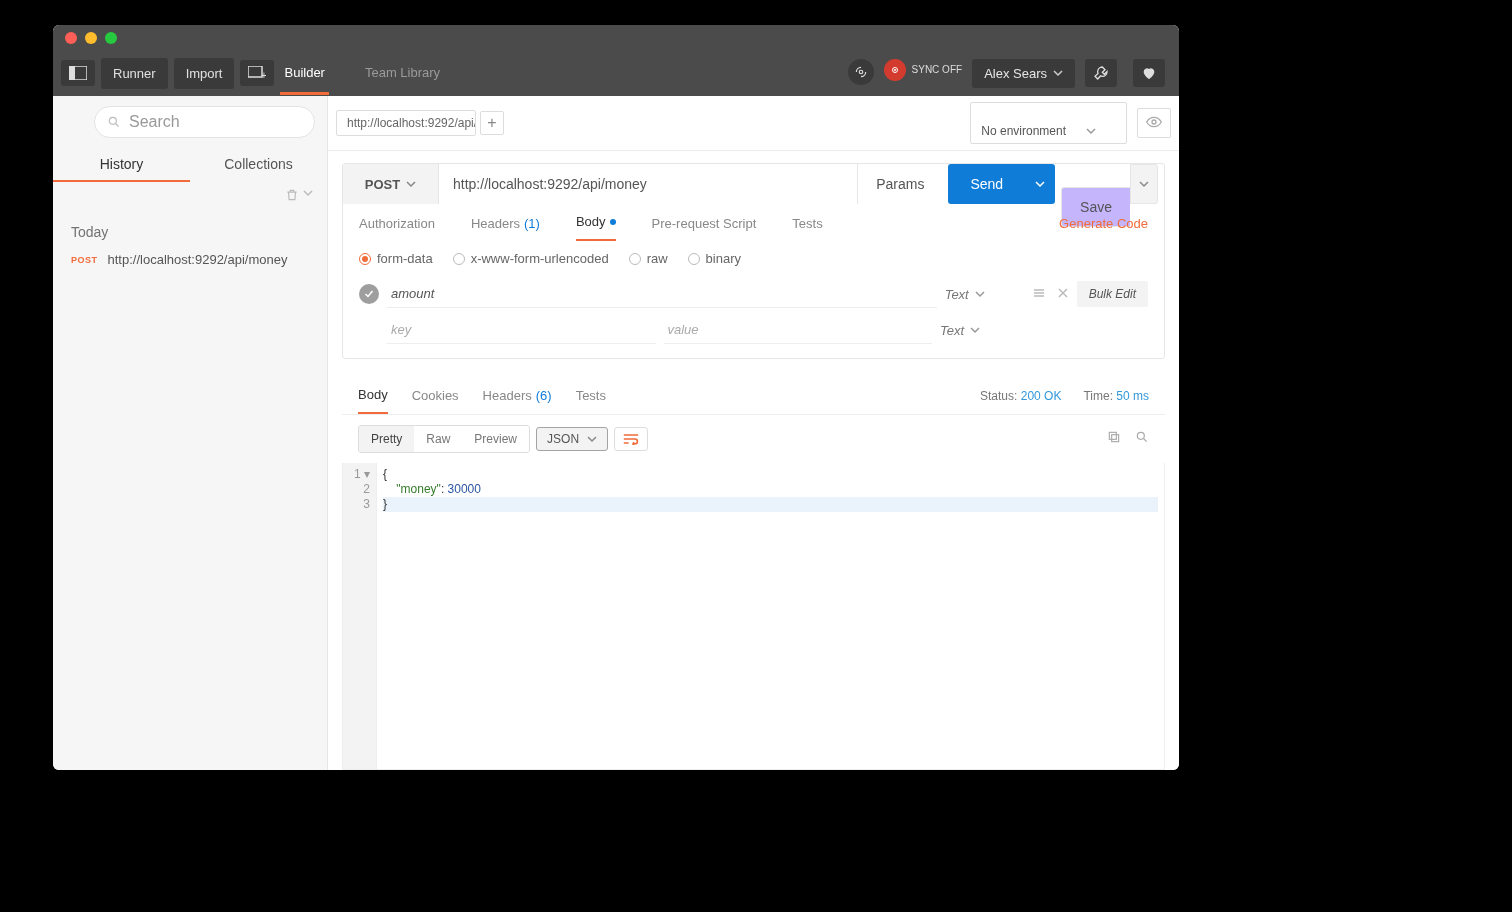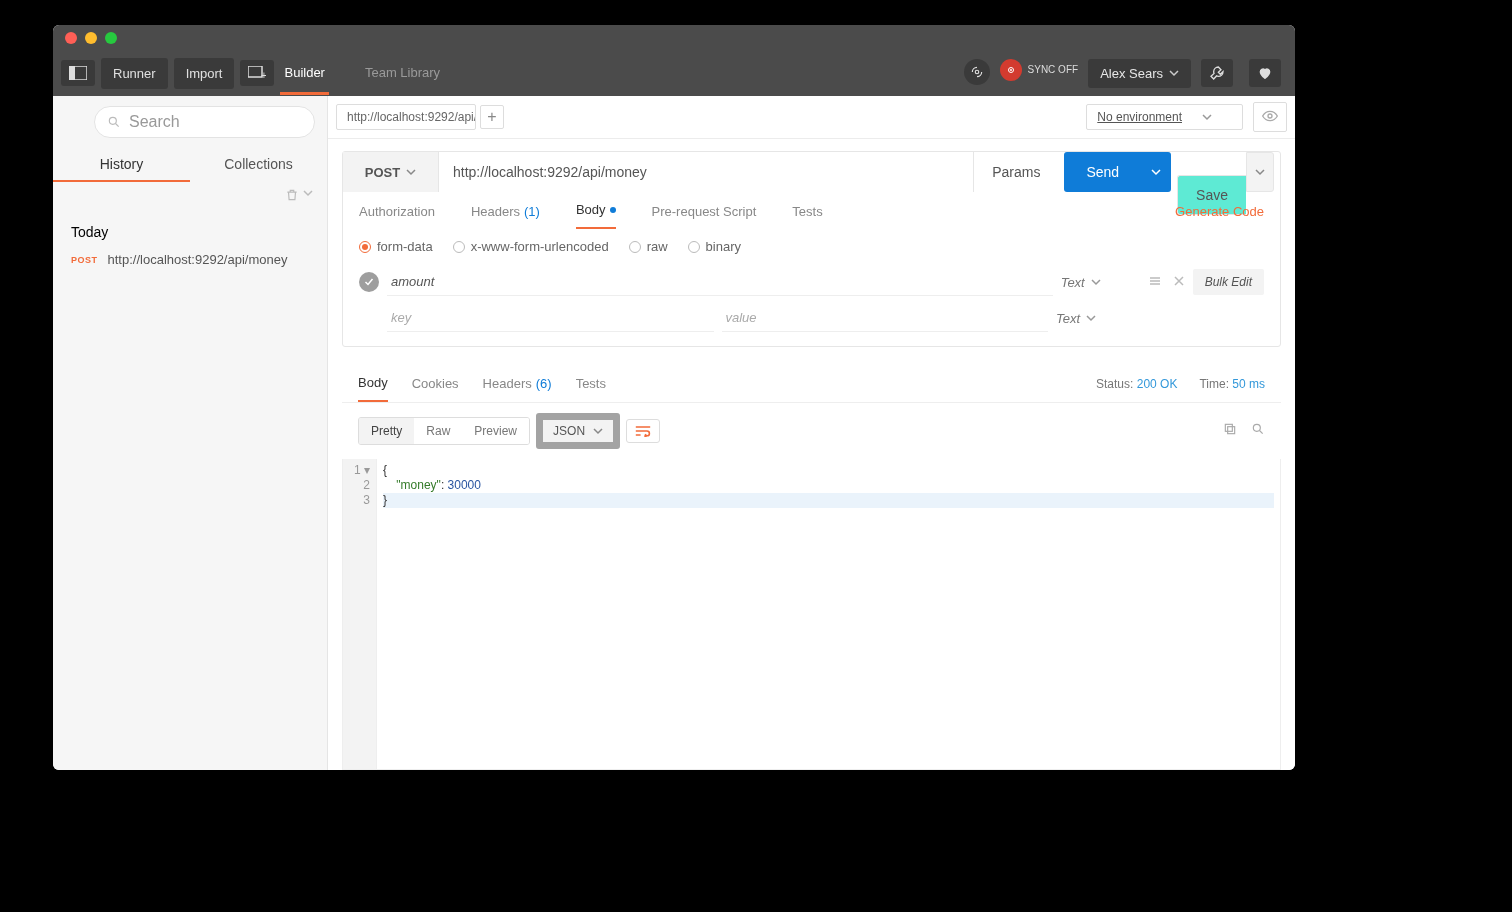--- a/index.html
+++ b/index.html
@@ -1,17 +1,17 @@
 <!DOCTYPE html>
 <html><head>
 <meta charset="utf-8">
 <style>
   * { box-sizing: border-box; margin: 0; padding: 0; font-family: -apple-system, BlinkMacSystemFont, "Segoe UI", Helvetica, Arial, sans-serif; }
   body { background: #000; width: 1512px; height: 912px; position: relative; }
-  .app-window { position: absolute; left: 53px; top: 25px; width: 1242px; height: 745px; background: #f6f6f6; border-radius: 6px; overflow: hidden; box-shadow: 0 20px 60px rgba(0,0,0,.4); display: flex; flex-direction: column; }
+  .app-window { position: absolute; left: 53px; top: 25px; width: 1126px; height: 745px; background: #f6f6f6; border-radius: 6px; overflow: hidden; box-shadow: 0 20px 60px rgba(0,0,0,.4); display: flex; flex-direction: column; }
 
   
   .titlebar { height: 25px; background: #4b4b4b; display: flex; align-items: center; padding-left: 12px; gap: 8px; }
   .tl { width: 12px; height: 12px; border-radius: 50%; }
   .tl-red { background: #ff5f56; }
   .tl-yellow { background: #ffbd2e; }
   .tl-green { background: #27c93f; }
 
   
   .toolbar { height: 46px; background: #4b4b4b; display: flex; align-items: center; padding: 0 8px; color: #e6e6e6; font-size: 13px; }
@@ -29,44 +29,44 @@
 
   
   .body { flex:1; display:flex; min-height:0; }
   .sidebar { width: 275px; background: #f6f6f6; border-right:1px solid #e5e5e5; display:flex; flex-direction:column; }
   .search-wrap { padding: 10px 12px; margin-left: 29px; }
   .search { display:flex; align-items:center; gap:8px; border:1px solid #e3e3e3; background:#fff; border-radius:18px; padding:6px 12px; color:#999;}
   .side-tabs { display:flex; }
   .side-tab { flex:1; text-align:center; padding: 8px 0; font-size:14px; color:#555; cursor:pointer; }
   .side-tab.active { color:#333; border-bottom:2px solid #f26b3a; }
   .trash-row { display:flex; justify-content:flex-end; padding:6px 14px; color:#aaa; }
-  .history-group { padding:12px 18px 4px; font-size:14px; color:#000000; }
+  .history-group { padding:12px 18px 4px; font-size:14px; color:#737373; }
   .history-item { display:flex; align-items:center; gap:10px; padding:8px 18px; font-size:13px; color:#555; cursor:pointer;}
   .method-badge { font-size:9px; font-weight:700; color:#f26b3a; letter-spacing:.5px;}
   
   .main { flex:1; display:flex; flex-direction:column; background:#fff; min-width:0;}
   
   .req-tabstrip { display:flex; align-items:center; padding:6px 8px; gap:4px; border-bottom:1px solid #ececec; background:#fff;}
   .req-tab { border:1px solid #ddd; padding:5px 10px; font-size:12px; color:#666; border-radius:2px; max-width:140px; overflow:hidden; white-space:nowrap; background:#fff;}
   .req-tab-add { width:24px; height:24px; border:1px solid #ddd; display:flex; align-items:center; justify-content:center; color:#888; cursor:pointer; border-radius:2px;}
   .env-row { margin-left:auto; display:flex; align-items:center; gap:10px;}
-  .env-select { border:1px solid #ddd; background:#fff; color:#555; padding:5px 30px 5px 10px; font-size:12px; position:relative; border-radius:2px; display:flex; align-items:center; gap:20px;text-decoration:underline;}
+  .env-select { border:1px solid #ddd; background:#fff; color:#555; padding:21px 30px 5px 10px; font-size:12px; position:relative; border-radius:2px; display:flex; align-items:center; gap:20px;}
   .eye-btn { border:1px solid #ddd; background:#fff; padding:5px 8px; border-radius:2px; color:#999;}
   
   
   .request-panel { margin:12px 14px 0; border:1px solid #e6e6e6; border-radius:3px; }
   .url-row { display:flex; align-items:stretch; }
   .method-select { width:96px; display:flex; align-items:center; justify-content:center; gap:6px; font-weight:700; color:#555; background:#f3f3f3; border-right:1px solid #e6e6e6; font-size:13px;}
   .url-input { flex:1; display:flex; align-items:center; padding:0 14px; font-size:14px; color:#555; background:#fff; }
   .params-btn { padding:0 18px; display:flex; align-items:center; color:#555; font-size:14px; border-left:1px solid #e6e6e6; background:#fff; cursor:pointer;}
   .send-btn { display:flex; align-items:center; }
   .send-main { background:#0f7cd8; color:#fff; padding:0 22px; height:40px; display:flex; align-items:center; font-size:14px; border-radius:3px 0 0 3px; margin-left:6px; cursor:pointer;}
   .send-drop { background:#0f7cd8; width:30px; height:40px; display:flex; align-items:center; justify-content:center; border-radius:0 3px 3px 0; margin-right:6px;}
   .save-btn { display:flex; align-items:center; margin-right:6px;}
-  .save-main { background:#5eead4; color:#555; padding:0 18px; height:40px; display:flex; align-items:center; font-size:14px; border-radius:3px 0 0 3px; border:1px solid #e6e6e6; border-right:0; cursor:pointer;margin-top:45px;}
+  .save-main { background:#c4b5fd; color:#555; padding:0 18px; height:40px; display:flex; align-items:center; font-size:14px; border-radius:3px 0 0 3px; border:1px solid #e6e6e6; border-right:0; cursor:pointer;margin-top:45px;}
   .save-drop { background:#f3f3f3; width:28px; height:40px; display:flex; align-items:center; justify-content:center; border-radius:0 3px 3px 0; border:1px solid #e6e6e6;}
   
   .req-subtabs { display:flex; gap:36px; padding:10px 16px 0; font-size:13px; color:#888; align-items:flex-end;}
   .req-subtab { padding-bottom:10px; cursor:pointer; display:flex; align-items:center; gap:4px;}
   .req-subtab.active { color:#333; border-bottom:2px solid #f26b3a;}
   .badge-blue { color:#0f7cd8; }
   .dot-blue { width:6px; height:6px; border-radius:50%; background:#0f7cd8; display:inline-block;}
   .gen-code { margin-left:auto; color:#f26b3a; font-size:13px; cursor:pointer; padding-bottom:10px;}
   
   .body-type-row { display:flex; gap:20px; padding:10px 16px; font-size:13px; color:#666;}
@@ -89,21 +89,21 @@
   .resp-tabs { display:flex; gap:24px; padding:12px 16px 0; font-size:13px; color:#888; align-items:center; margin:16px 14px 0 14px; border-bottom:1px solid #eee;}
   .resp-tab { padding-bottom:10px; cursor:pointer; display:flex; gap:4px;}
   .resp-tab.active { color:#333; border-bottom:2px solid #f26b3a;}
   .resp-meta { margin-left:auto; display:flex; gap:22px; font-size:12px; color:#777; padding-bottom:10px;}
   .resp-meta span b { color:#3398da; font-weight:400;}
   
   .resp-toolbar { display:flex; align-items:center; gap:6px; padding:10px 16px; margin:0 14px;}
   .resp-btn-group { display:flex; border:1px solid #ddd; border-radius:3px; overflow:hidden;}
   .resp-btn { padding:6px 12px; font-size:12px; color:#777; background:#fff; cursor:pointer;}
   .resp-btn.active { background:#f3f3f3; color:#444;}
-  .json-select { border:7px solid #a3a3a3; padding:4px 10px; font-size:12px; color:#555; background:#f3f3f3; display:flex; align-items:center; gap:8px; border-radius:3px;}
+  .json-select { border:1px solid #a3a3a3; padding:4px 10px; font-size:12px; color:#555; background:#f3f3f3; display:flex; align-items:center; gap:8px; border-radius:3px;}
   .wrap-btn { border:1px solid #ddd; padding:5px 8px; background:#fff; border-radius:3px; color:#f26b3a; display:flex; align-items:center; justify-content:center;}
   .resp-right-icons { margin-left:auto; display:flex; gap:14px; color:#aaa;}
   
   .code-editor { display:flex; margin:0 14px; border:1px solid #eee; border-top:0; font-family: Menlo, Consolas, monospace; font-size:12px; flex:1; min-height:240px;}
   .gutter { width:34px; background:#f3f3f3; color:#999; text-align:right; padding:4px 6px 4px 0; border-right:1px solid #eee;}
   .gutter div { line-height:15px;}
   .code { flex:1; padding:4px 6px;}
   .code .line { line-height:15px; white-space:pre;}
   .code .hl { background:#eaf3fb;}
   .k-key { color:#357b2a;}  

